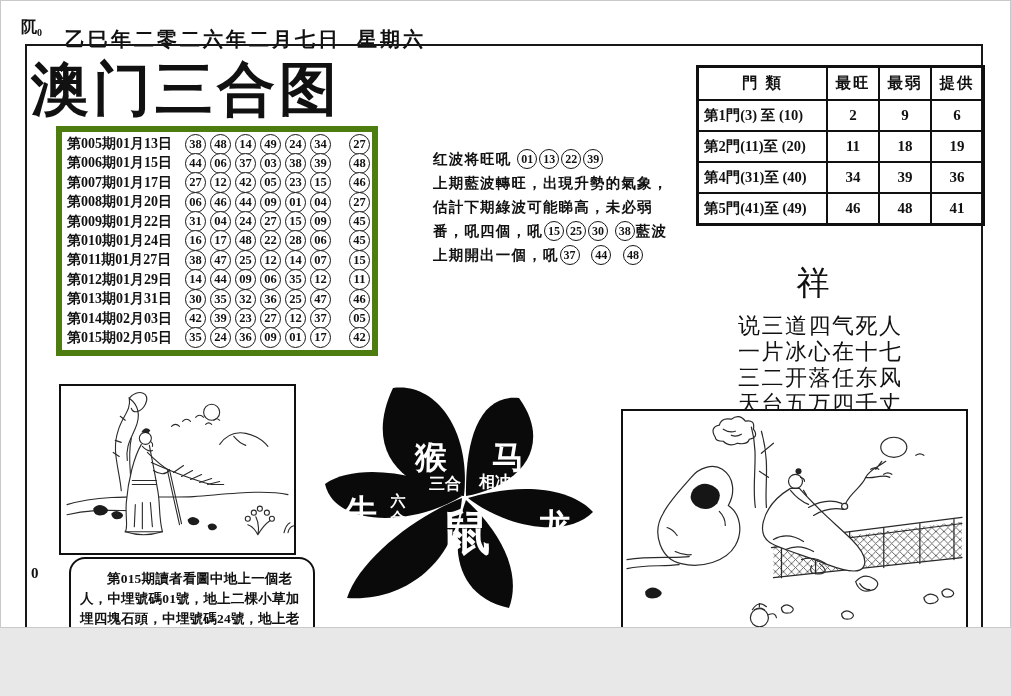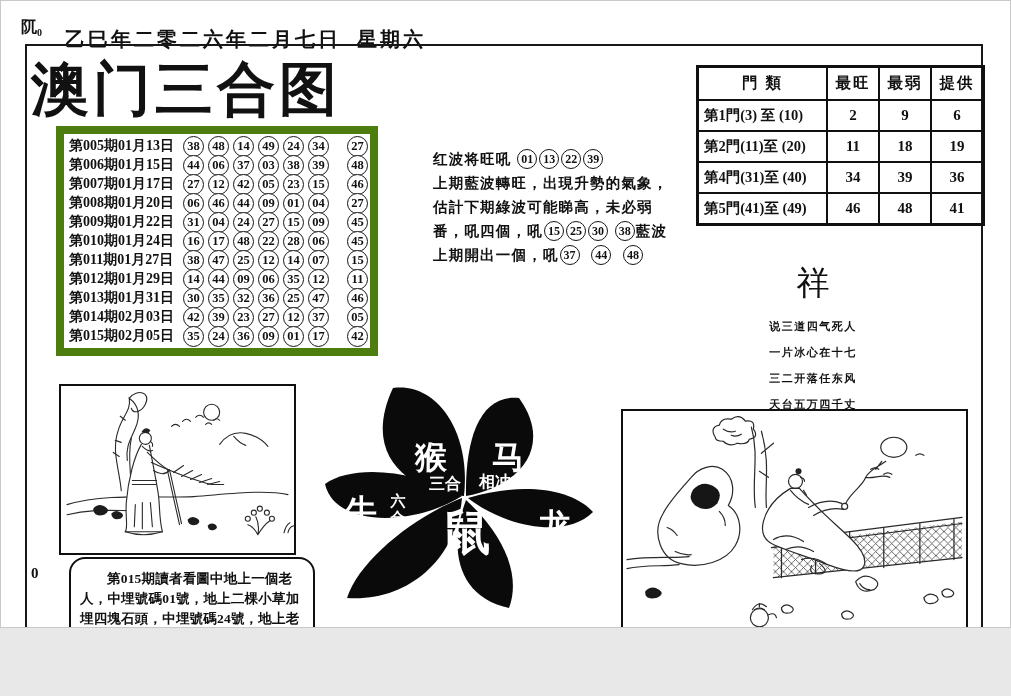--- a/index.html
+++ b/index.html
@@ -8,21 +8,21 @@
   
   .corner-mark{position:absolute;left:20px;top:16px;font-size:16px;font-weight:700;}
   .corner-sub{font-size:10px;vertical-align:-4px;font-weight:700;}
   .date-line{position:absolute;left:64px;top:25px;font-size:20px;font-weight:700;letter-spacing:3px;white-space:pre;}
   
   .outer-frame{position:absolute;left:24px;top:43px;width:958px;height:622px;border:2px solid #181818;box-sizing:border-box;}
   
   .main-title{position:absolute;left:30px;top:50px;font-size:58px;font-weight:900;letter-spacing:4px;
               font-family:Liberation Mono, monospace;}
   
-  .draws-box{position:absolute;left:55px;top:125px;width:322px;height:230px;border:8px solid #4d7c0f;
+  .draws-box{position:absolute;left:55px;top:125px;width:322px;height:230px;border:6px solid #4d7c0f;
              box-sizing:border-box;padding:3px 2px 3px 5px;display:flex;flex-direction:column;justify-content:space-between;}
   .draw-row{display:flex;align-items:center;height:18px;}
   .draw-label{width:120px;font-size:14px;font-weight:700;white-space:nowrap;}
   .draw-nums{display:flex;gap:4px;}
   .circle-num{width:21px;height:21px;border:1.6px solid #161616;border-radius:50%;box-sizing:border-box;
               display:inline-flex;align-items:center;justify-content:center;font-size:12.5px;font-weight:700;background:#fff;flex:0 0 auto;}
   .circle-num.special{margin-left:18px;}
   
   .wave-block{position:absolute;left:432px;top:146px;width:268px;}
   .wave-line{display:flex;align-items:center;height:24px;white-space:pre;}
@@ -31,21 +31,21 @@
   
   .gate-table{position:absolute;left:695px;top:64px;border-collapse:collapse;border:3px solid #101010;}
   .gate-table th,.gate-table td{border:2px solid #101010;text-align:center;font-weight:700;padding:0 2px;}
   .gate-table th{font-size:15.5px;height:31px;letter-spacing:2px;}
   .gate-table td{font-size:15px;height:29px;}
   .gate-table td.cat{width:120px;text-align:left;padding-left:5px;font-size:14.5px;letter-spacing:0;}
   .gate-table td.val{width:46px;}
   
   .poem{position:absolute;left:737px;top:260px;width:150px;text-align:center;}
   .poem-title{font-size:33px;font-weight:400;margin-bottom:7px;}
-  .poem-line{font-size:11px;font-weight:700;line-height:26px;letter-spacing:1.5px;white-space:nowrap;}
+  .poem-line{font-size:22px;font-weight:400;line-height:26px;letter-spacing:1.5px;white-space:nowrap;}
   
   .flower-svg{position:absolute;left:318px;top:383px;width:285px;height:230px;}
   .flower-label{fill:#fff;text-anchor:middle;font-family:"Liberation Serif","DejaVu Serif",serif;font-weight:700;}
   
   .illus-left{position:absolute;left:58px;top:383px;width:237px;height:171px;border:2.5px solid #101010;box-sizing:border-box;background:#fff;}
   .illus-right{position:absolute;left:620px;top:408px;width:347px;height:241px;border:2.5px solid #101010;box-sizing:border-box;background:#fff;}
   .illus-left svg,.illus-right svg{display:block;width:100%;height:100%;}
   
   .note-box{position:absolute;left:68px;top:556px;width:246px;height:97px;border:2.5px solid #101010;border-radius:16px;
             box-sizing:border-box;padding:10px 9px 0 9px;}

